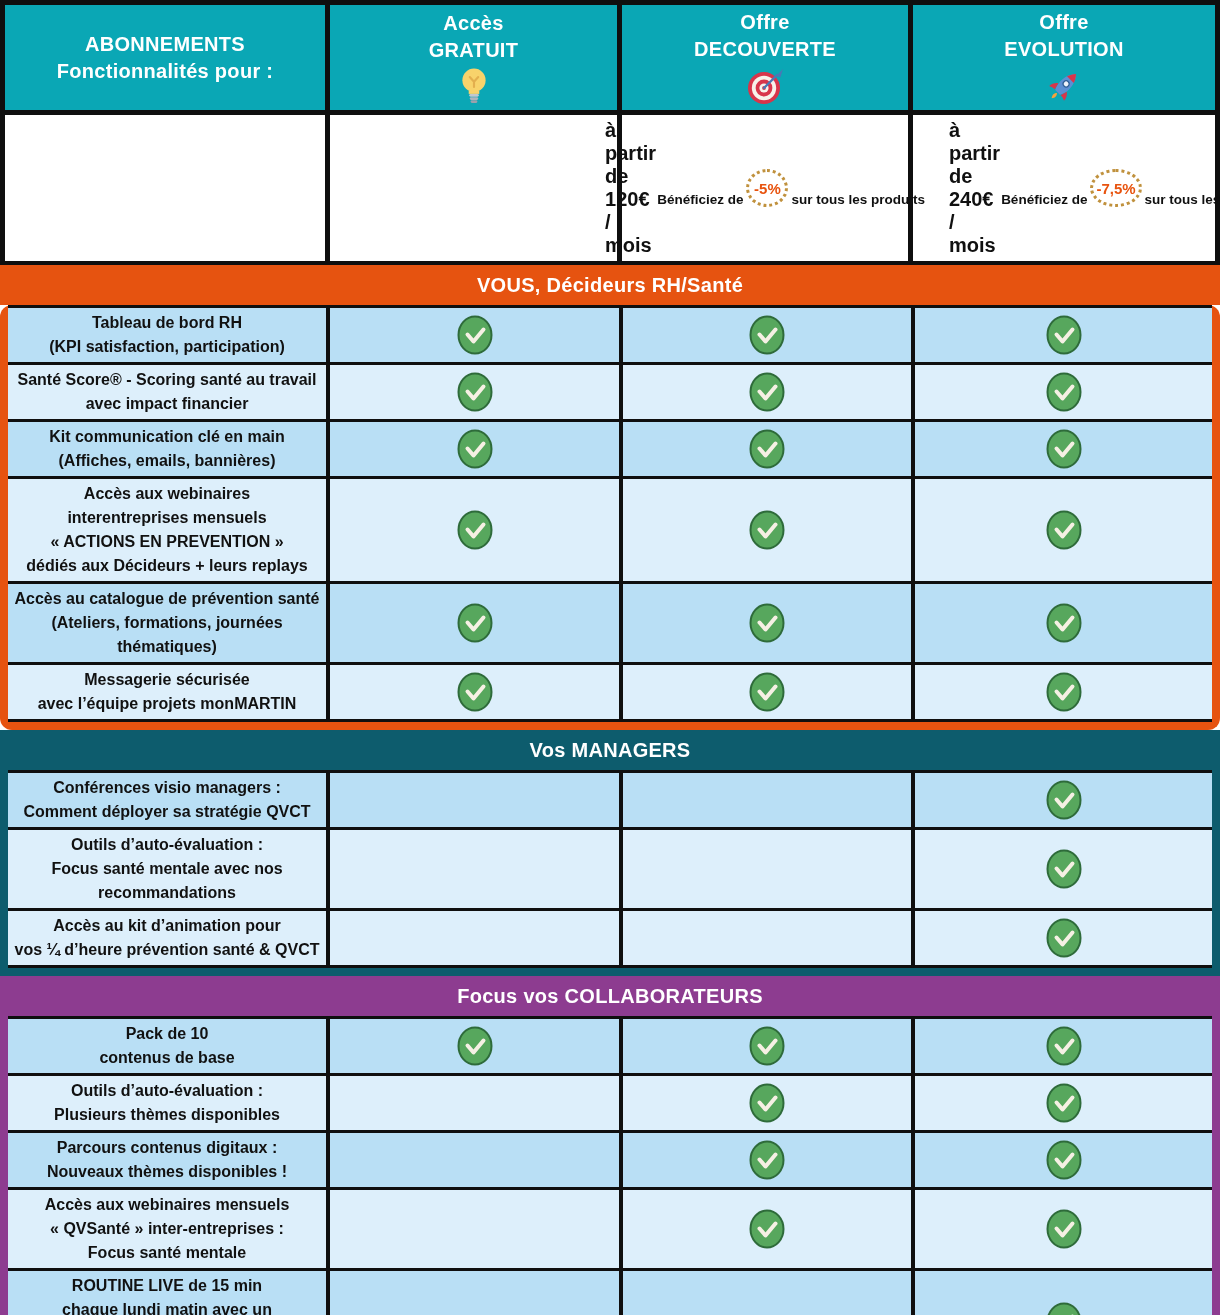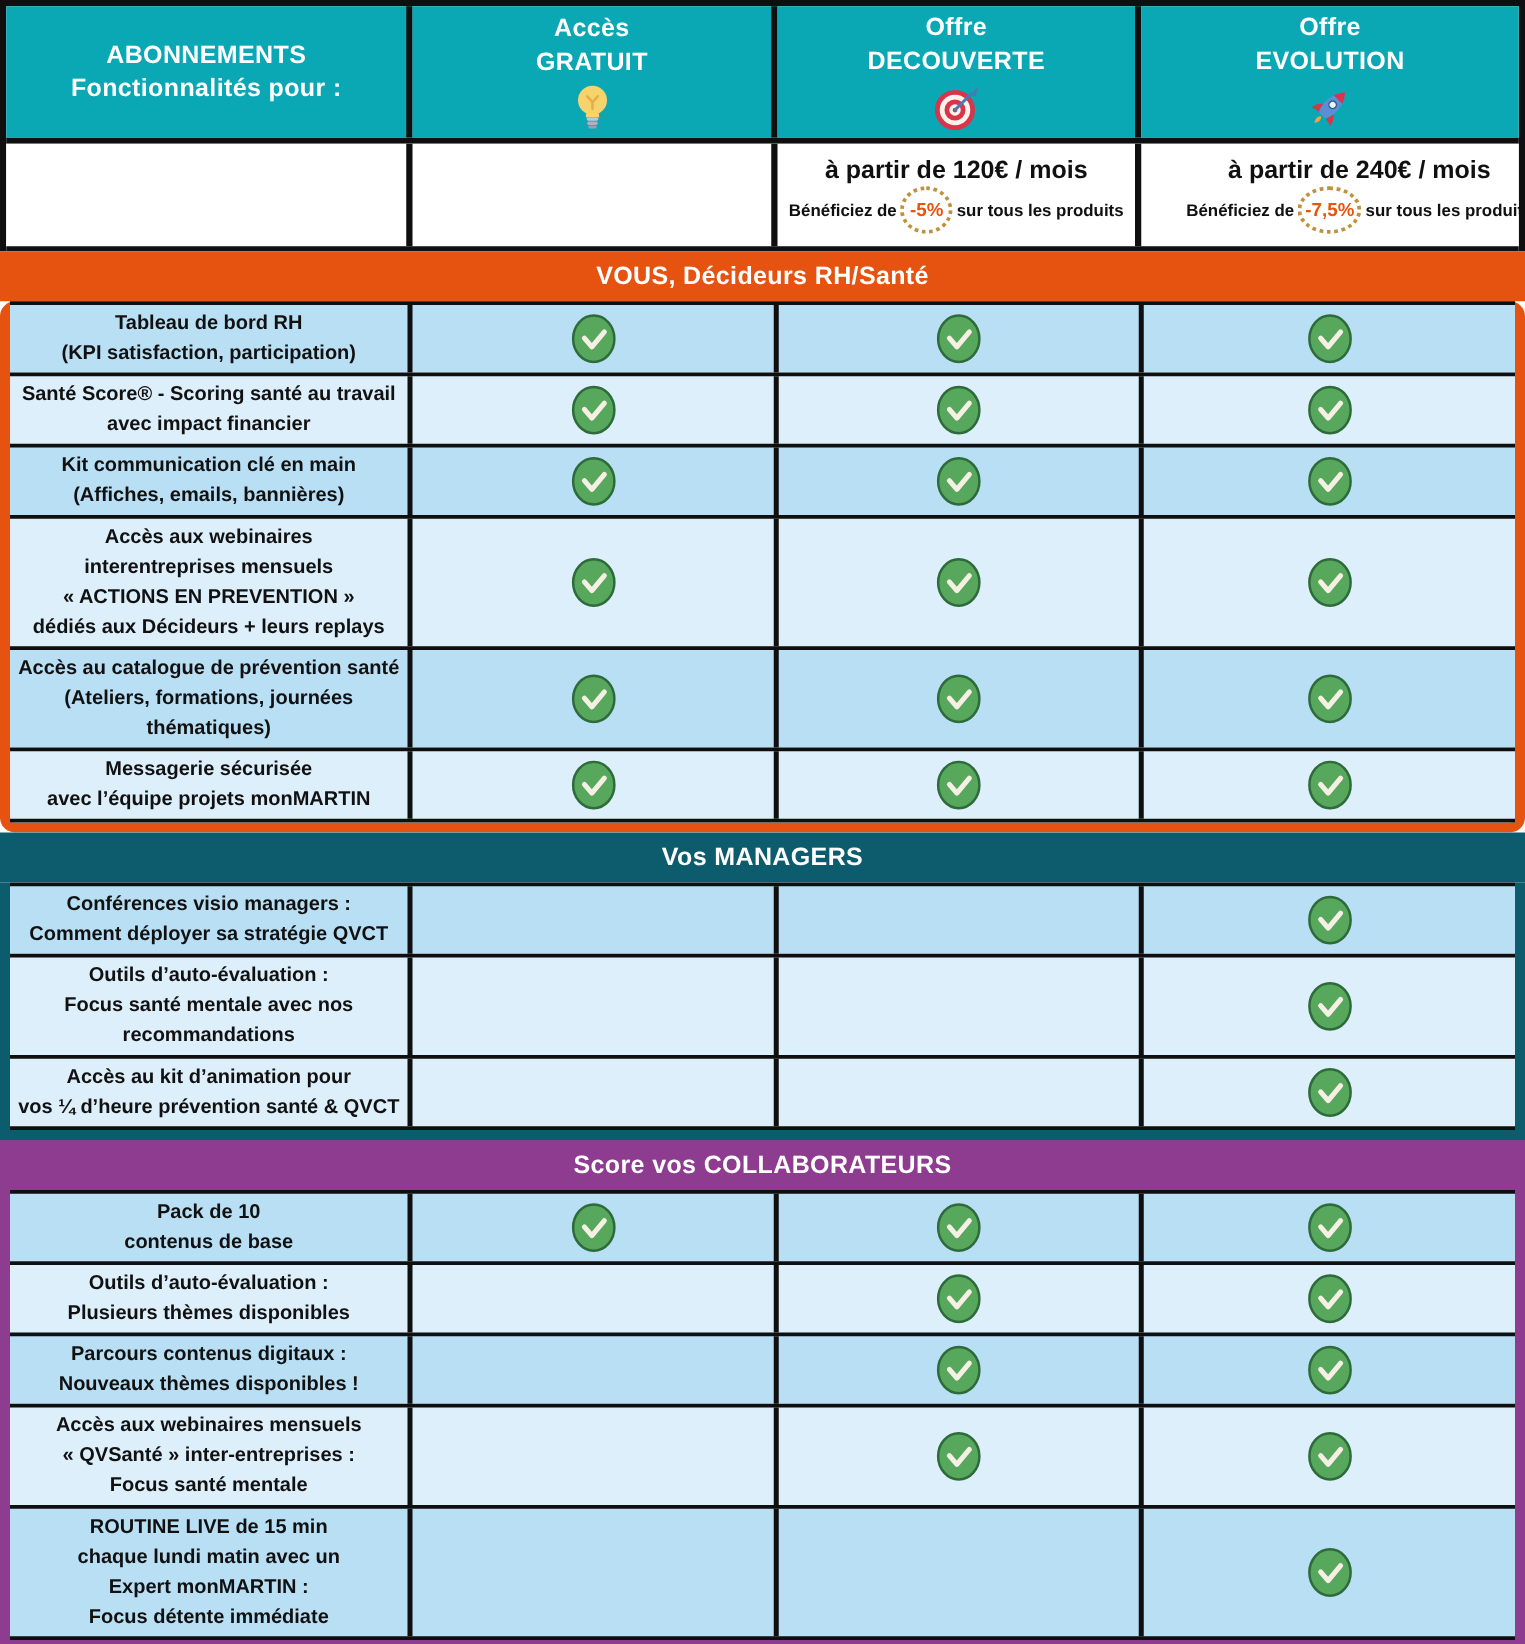--- a/index.html
+++ b/index.html
@@ -8,24 +8,24 @@
 
   
   .top-table { width: 1220px; box-sizing: border-box; border: 5px solid var(--line); border-bottom: none; }
   .hdr-row { display: grid; grid-template-columns: 325px 292px 291px 1fr; border-bottom: 5px solid var(--line); min-height: 105px; }
   .hdr-cell { background: var(--teal); border-right: 5px solid var(--line); display: flex; flex-direction: column; align-items: center; justify-content: center; gap: 2px; padding: 4px 2px; }
   .hdr-row .hdr-cell:last-child { border-right: none; }
   .hdr-line { color: #ffffff; font-weight: 700; font-size: 20px; line-height: 1.25; text-align: center; letter-spacing: .3px; }
   .hdr-icon { margin-top: 2px; display: flex; align-items: center; justify-content: center; }
 
   .price-row { display: grid; grid-template-columns: 325px 292px 291px 1fr; min-height: 82px; background: #fff; border-bottom: 4px solid var(--line); }
-  .price-cell { border-right: 5px solid var(--line); display: flex; flex-direction: column; align-items: center; justify-content: center; gap: 1px; padding: 4px 2px; }
+  .price-cell { border-right: 5px solid var(--line); display: flex; flex-direction: row; align-items: center; justify-content: center; gap: 1px; padding: 4px 2px; }
   .price-row .price-cell:last-child { border-right: none; padding-left: 36px; }
   .price-text { font-size: 20px; font-weight: 700; color: #101010; }
-  .benefit-line { display: flex; align-items: center; justify-content: center; gap: 3px; font-size: 13.5px; font-weight: 700; color: #101010; white-space: nowrap; }
+  .benefit-line { display: flex; align-items: flex-end; justify-content: center; gap: 3px; font-size: 13.5px; font-weight: 700; color: #101010; white-space: nowrap; }
   .badge { display: inline-flex; align-items: center; justify-content: center; min-width: 42px; height: 38px; padding: 0 3px; box-sizing: border-box; border-radius: 50%; border: 3px dotted var(--badge-gold); color: var(--discount-orange); font-weight: 700; font-size: 15px; }
 
   
   .section-band { min-height: 40px; display: flex; align-items: center; justify-content: center; }
   .section-band-title { color: #ffffff; font-weight: 700; font-size: 20px; letter-spacing: .3px; }
   .section-body { box-sizing: border-box; border-left: 8px solid; border-right: 8px solid; border-bottom: 8px solid; }
   .section:last-child .section-body { border-bottom-width: 10px; }
 
   .frow { display: grid; grid-template-columns: 322px 293px 292px 1fr; min-height: 54px; border-top: 3px solid var(--line); }
   .section-body .frow:last-child { border-bottom: 3px solid var(--line); }
@@ -342,21 +342,21 @@
                   <ellipse cx="18" cy="20" rx="16.5" ry="18.5" fill="#57a75d" stroke="#2e6b3a" stroke-width="2"></ellipse>
                   <path d="M10.5 19.5 L16.5 26.5 L26.5 14.5" fill="none" stroke="#f6f0e4" stroke-width="4" stroke-linecap="round" stroke-linejoin="round"></path>
                 </svg>
               </span>
             </div>
           </div>
         </div>
       </div>
       <div class="section">
         <div class="section-band" style="background: rgb(141, 60, 144);">
-          <span class="section-band-title">Score vos COLLABORATEURS</span>
+          <span class="section-band-title">Focus vos COLLABORATEURS</span>
         </div>
         <div class="section-body" style="border-color: rgb(141, 60, 144);">
           <div class="frow dark">
             <div class="feature-cell">Pack de 10
 contenus de base</div>
             <div class="check-cell">
               <span class="check-wrap">
                 <svg width="36" height="40" viewBox="0 0 36 40">
                   <ellipse cx="18" cy="20" rx="16.5" ry="18.5" fill="#57a75d" stroke="#2e6b3a" stroke-width="2"></ellipse>
                   <path d="M10.5 19.5 L16.5 26.5 L26.5 14.5" fill="none" stroke="#f6f0e4" stroke-width="4" stroke-linecap="round" stroke-linejoin="round"></path>

